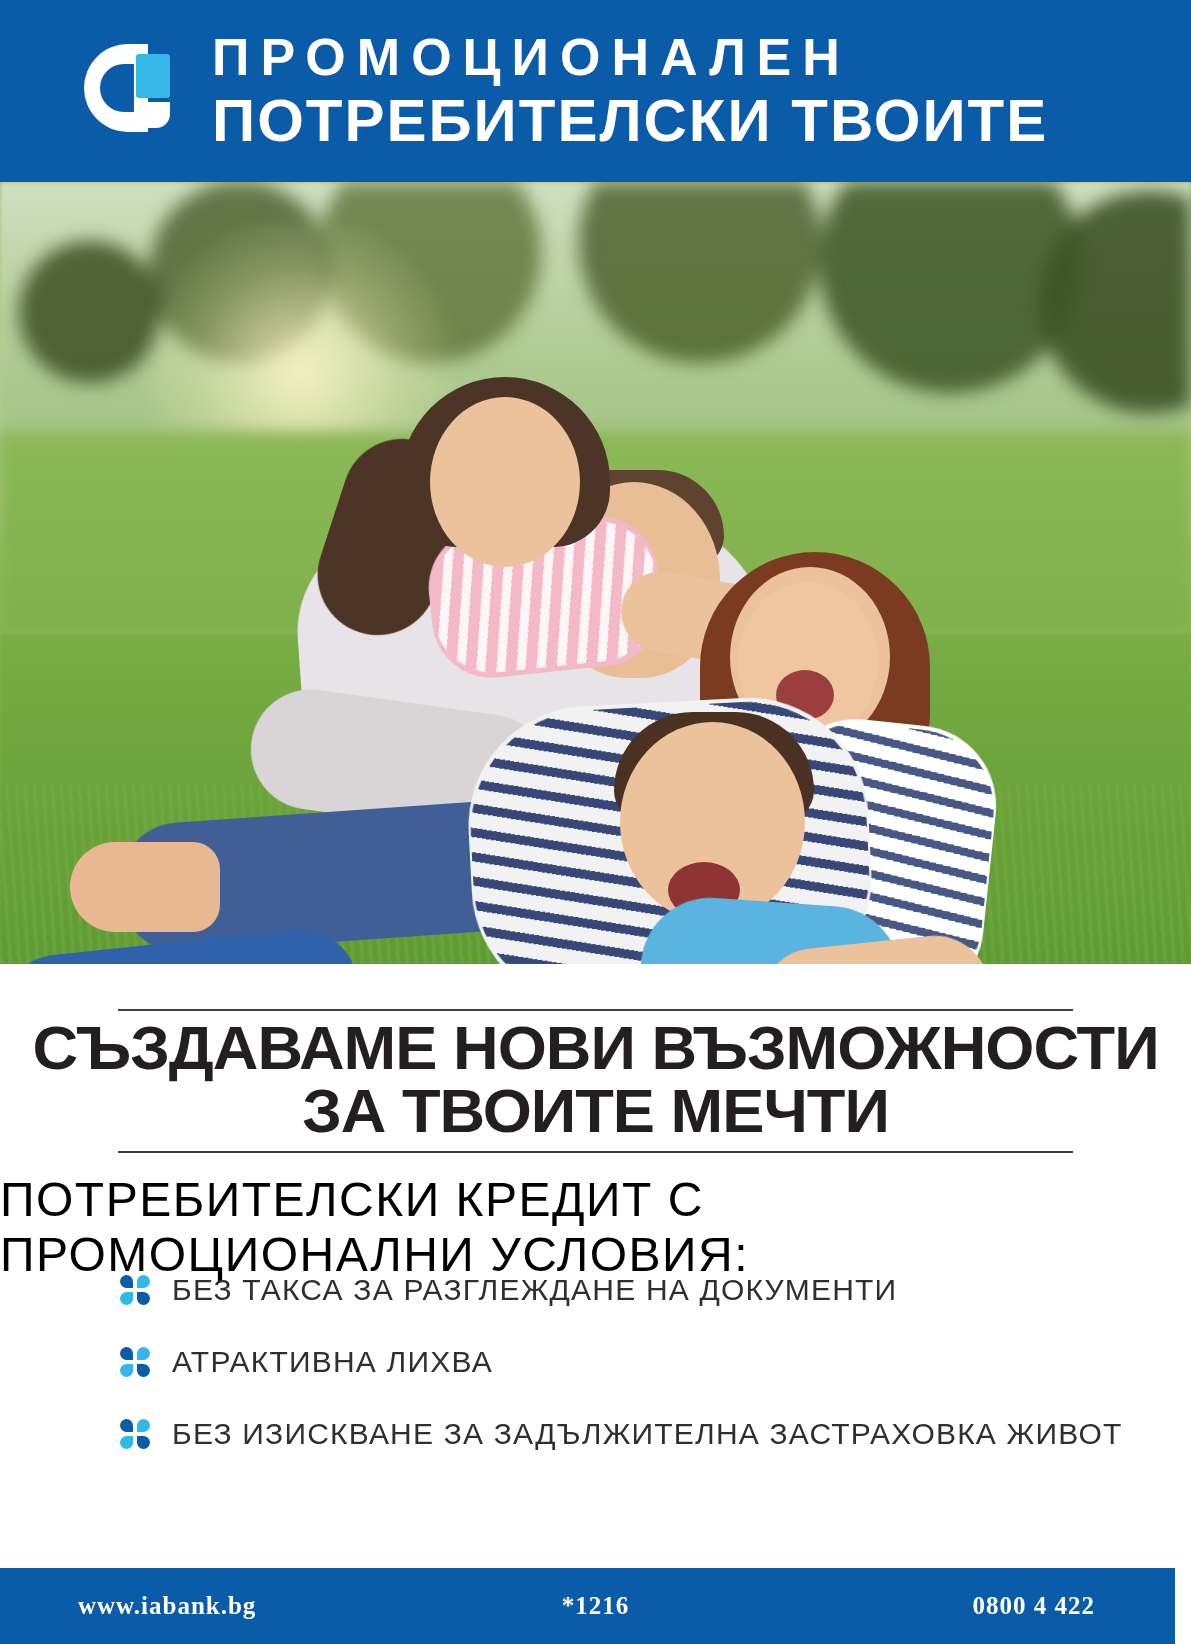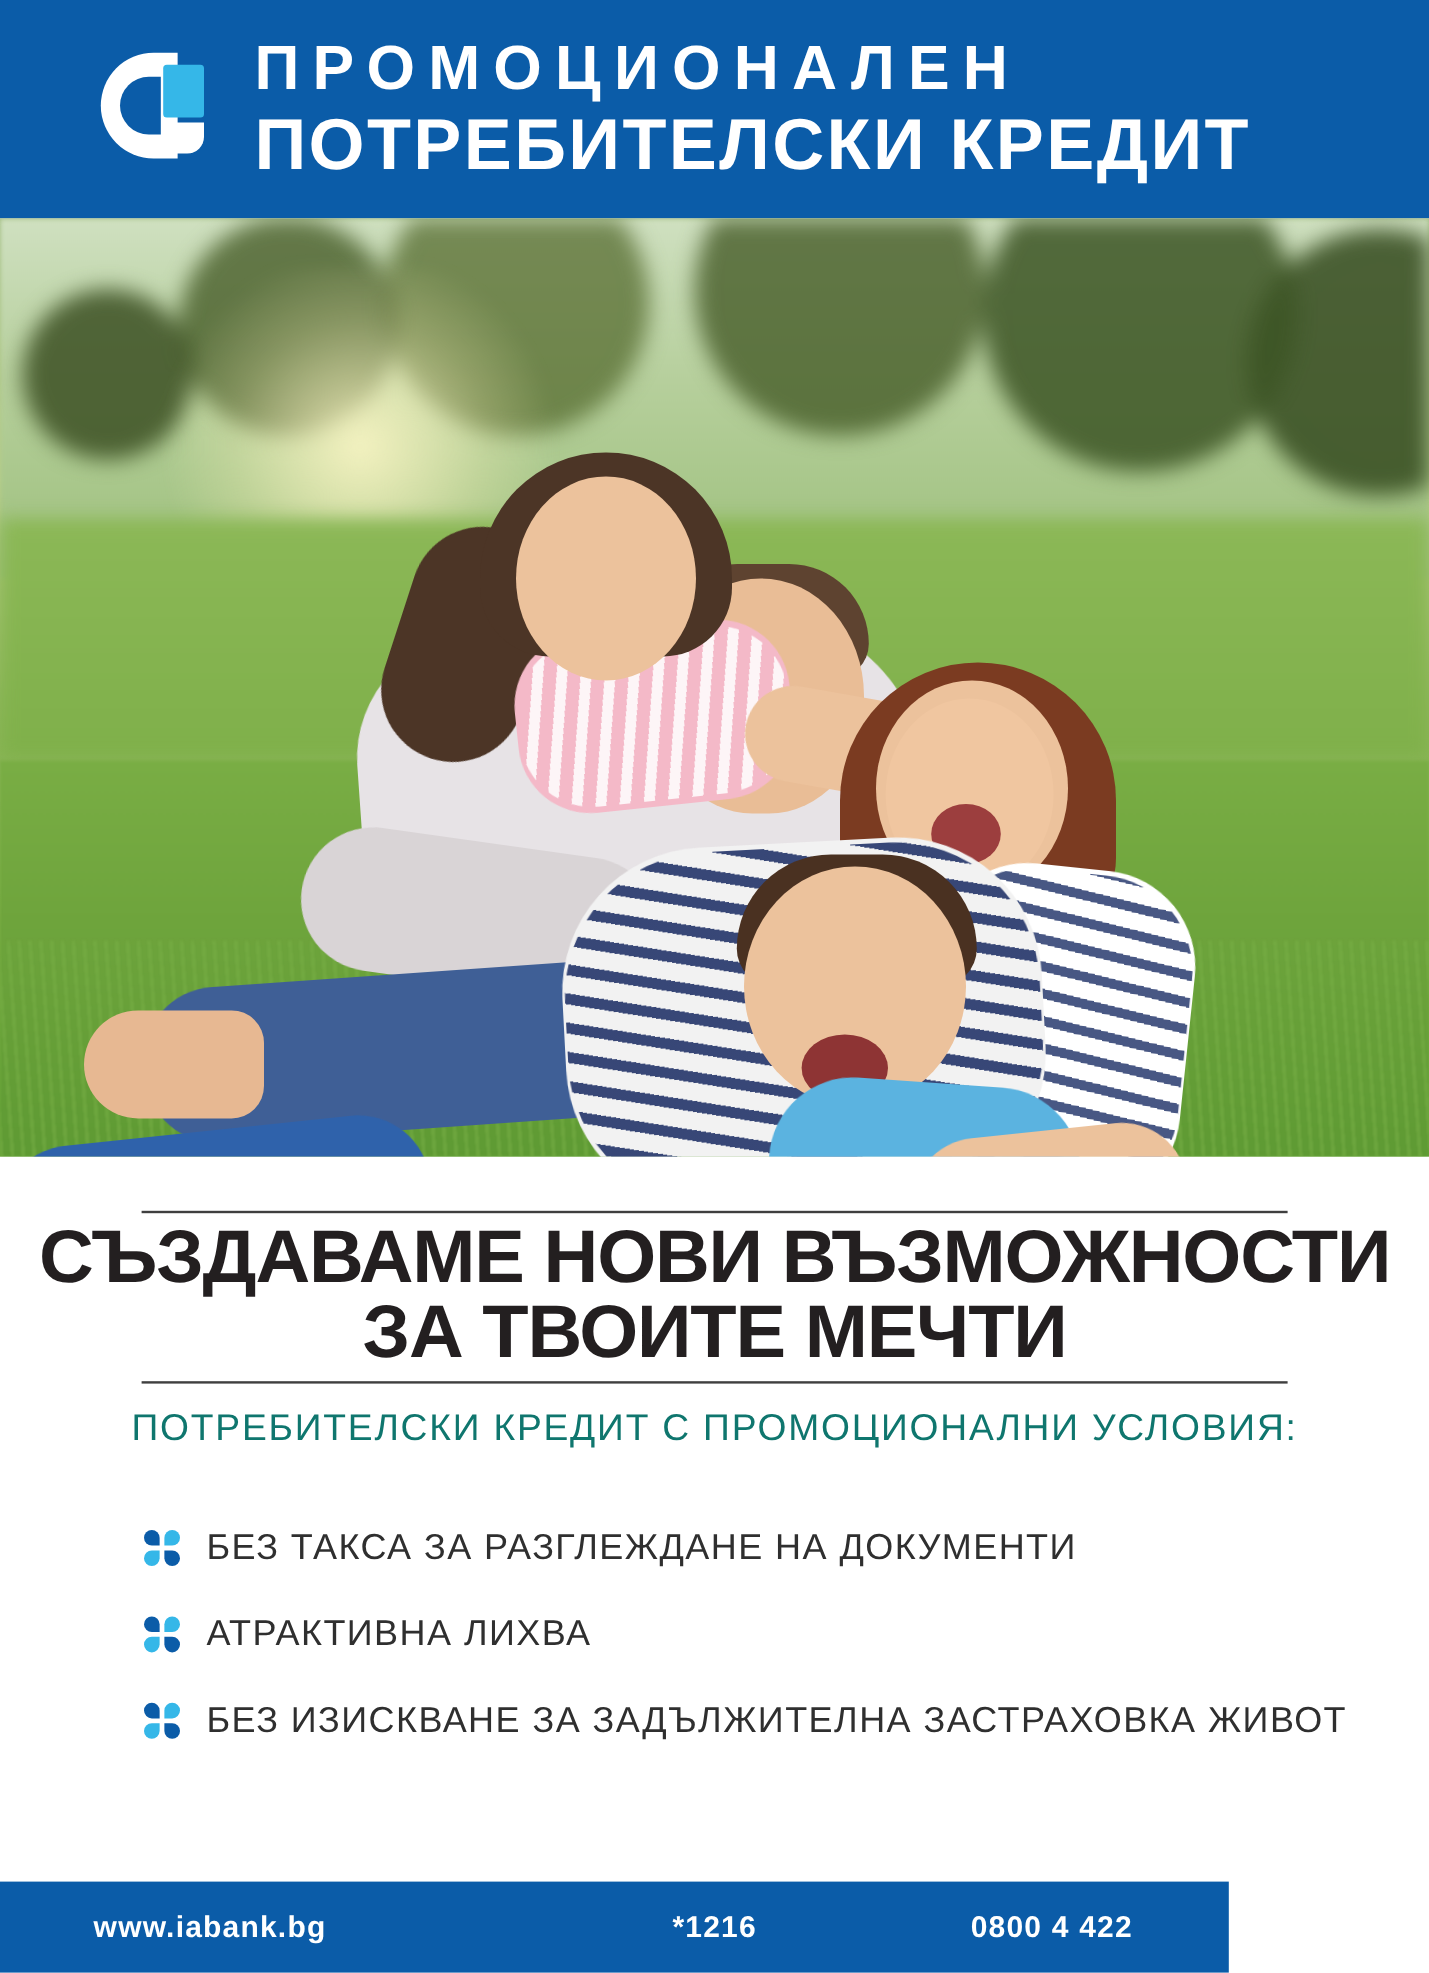--- a/index.html
+++ b/index.html
@@ -214,23 +214,22 @@
     line-height: 1.02;
     letter-spacing: -1px;
     transform: scaleX(1.02);
   }
   .headline .l2 { display: block; }
 
   .subhead {
     position: absolute;
     left: 0; top: 208px;
     width: 1191px;
-    text-align: center;
-    color: #0f766e;
-    font-size: 31px;
+    color: #000000;
+    font-size: 48px;
     letter-spacing: 1.5px;
   }
 
   .bullets {
     position: absolute;
     left: 120px;
     top: 290px;
     width: 960px;
   }
   .bullet {
@@ -254,49 +253,50 @@
     font-size: 30px;
     letter-spacing: 1.2px;
     white-space: nowrap;
   }
 
   
   .footer {
     position: absolute;
     left: 0;
     bottom: 0;
-    width: 1024px;
+    width: 1175px;
     height: 76px;
     background: #0b5ca8;
     display: flex;
     align-items: center;
     color: #ffffff;
     font-weight: bold;
     font-size: 25px;
     letter-spacing: 1px;
+    font-family: Liberation Serif, serif;
   }
   .footer .site { position: absolute; left: 78px; }
   .footer .short { position: absolute; left: 0; width: 1191px; text-align: center; }
   .footer .phone { position: absolute; right: 80px; }
 </style>
 </head>
 <body>
 
 <div class="poster">
 
   <div class="header">
     <div class="logo-mark">
       <div class="arc-outer"></div>
       <div class="arc-inner"></div>
       <div class="sq"></div>
       <div class="sq2"></div>
     </div>
     <div class="header-text">
       <div class="header-line1">ПРОМОЦИОНАЛЕН</div>
-      <div class="header-line2">ПОТРЕБИТЕЛСКИ КРЕДИТ</div>
+      <div class="header-line2">ПОТРЕБИТЕЛСКИ ТВОИТЕ</div>
     </div>
   </div>
 
   <div class="photo">
     <div class="sky"></div>
     <div class="trees"></div>
     <div class="sunflare"></div>
     <div class="grass-far"></div>
     <div class="grass-near"></div>
     <div class="grass-blades"></div>

